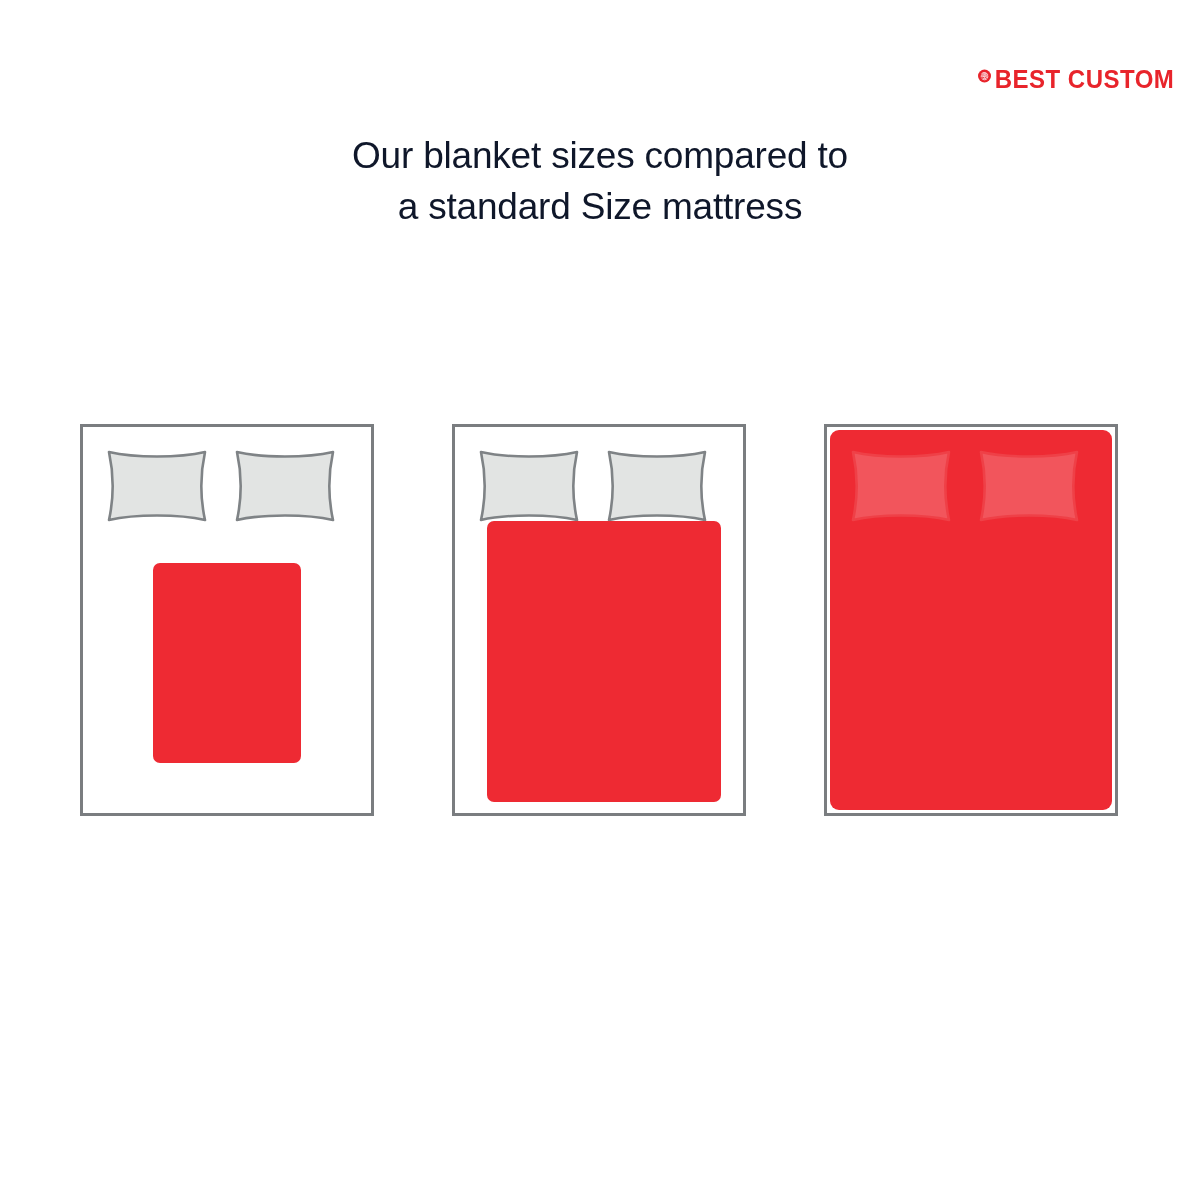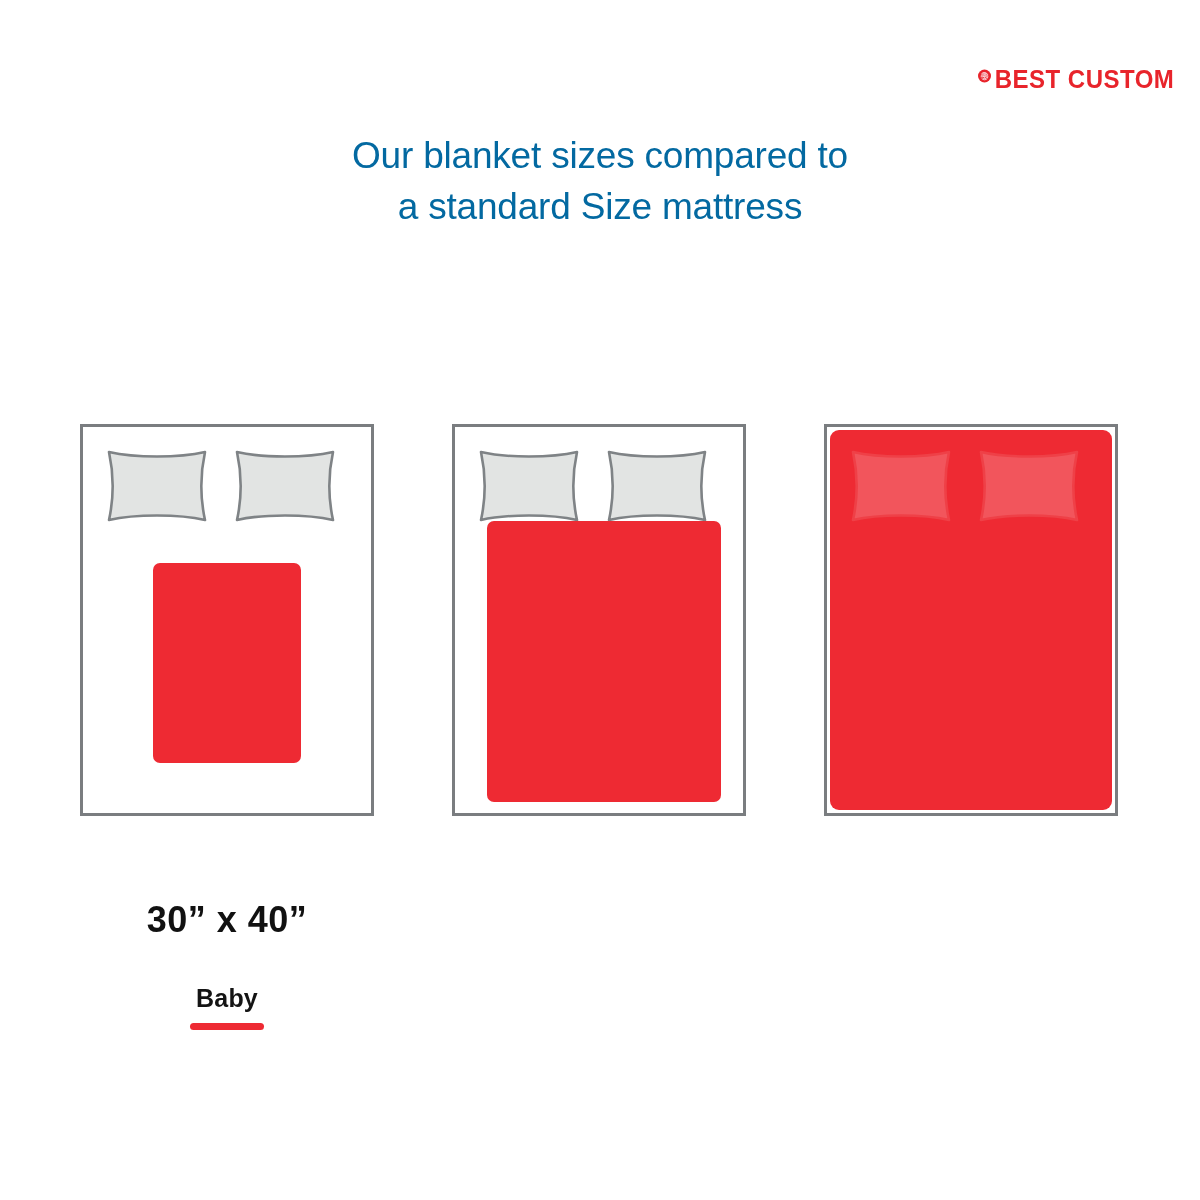--- a/index.html
+++ b/index.html
@@ -55,21 +55,21 @@
     letter-spacing: -1.5px;
     color: #121212;
     line-height: 1.0;
     margin: 0;
     font-family: "Liberation Sans", sans-serif;
   }
   .subtitle {
     margin: 26px auto 0 auto;
     font-size: 37px;
     font-weight: 400;
-    color: #0369a1;
+    color: #0f172a;
     line-height: 1.38;
     letter-spacing: -0.2px;
     max-width: 760px;
   }
   .subtitle-line { display: block; }
 
   
   .beds-row {
     position: absolute;
     top: 424px;
@@ -237,21 +237,16 @@
           <path d="M4,3 C30,9 74,9 100,3 C95,26 95,48 100,71 C74,65 30,65 4,71 C9,48 9,26 4,3 Z" fill="#f2555c" stroke="#ef4047" stroke-width="2.6" stroke-linejoin="round"></path>
         </svg>
       </div>
     </div>
   </div>
 
 </div>
 
 <div class="labels-row">
 
-  <div class="label-cell c0">
-    <div class="dimension">30” x 40”</div>
-    <div class="size-name">Baby</div>
-    <div class="underline-bar"></div>
-  </div>
 
 
 
 </div>
 
 </body></html>

